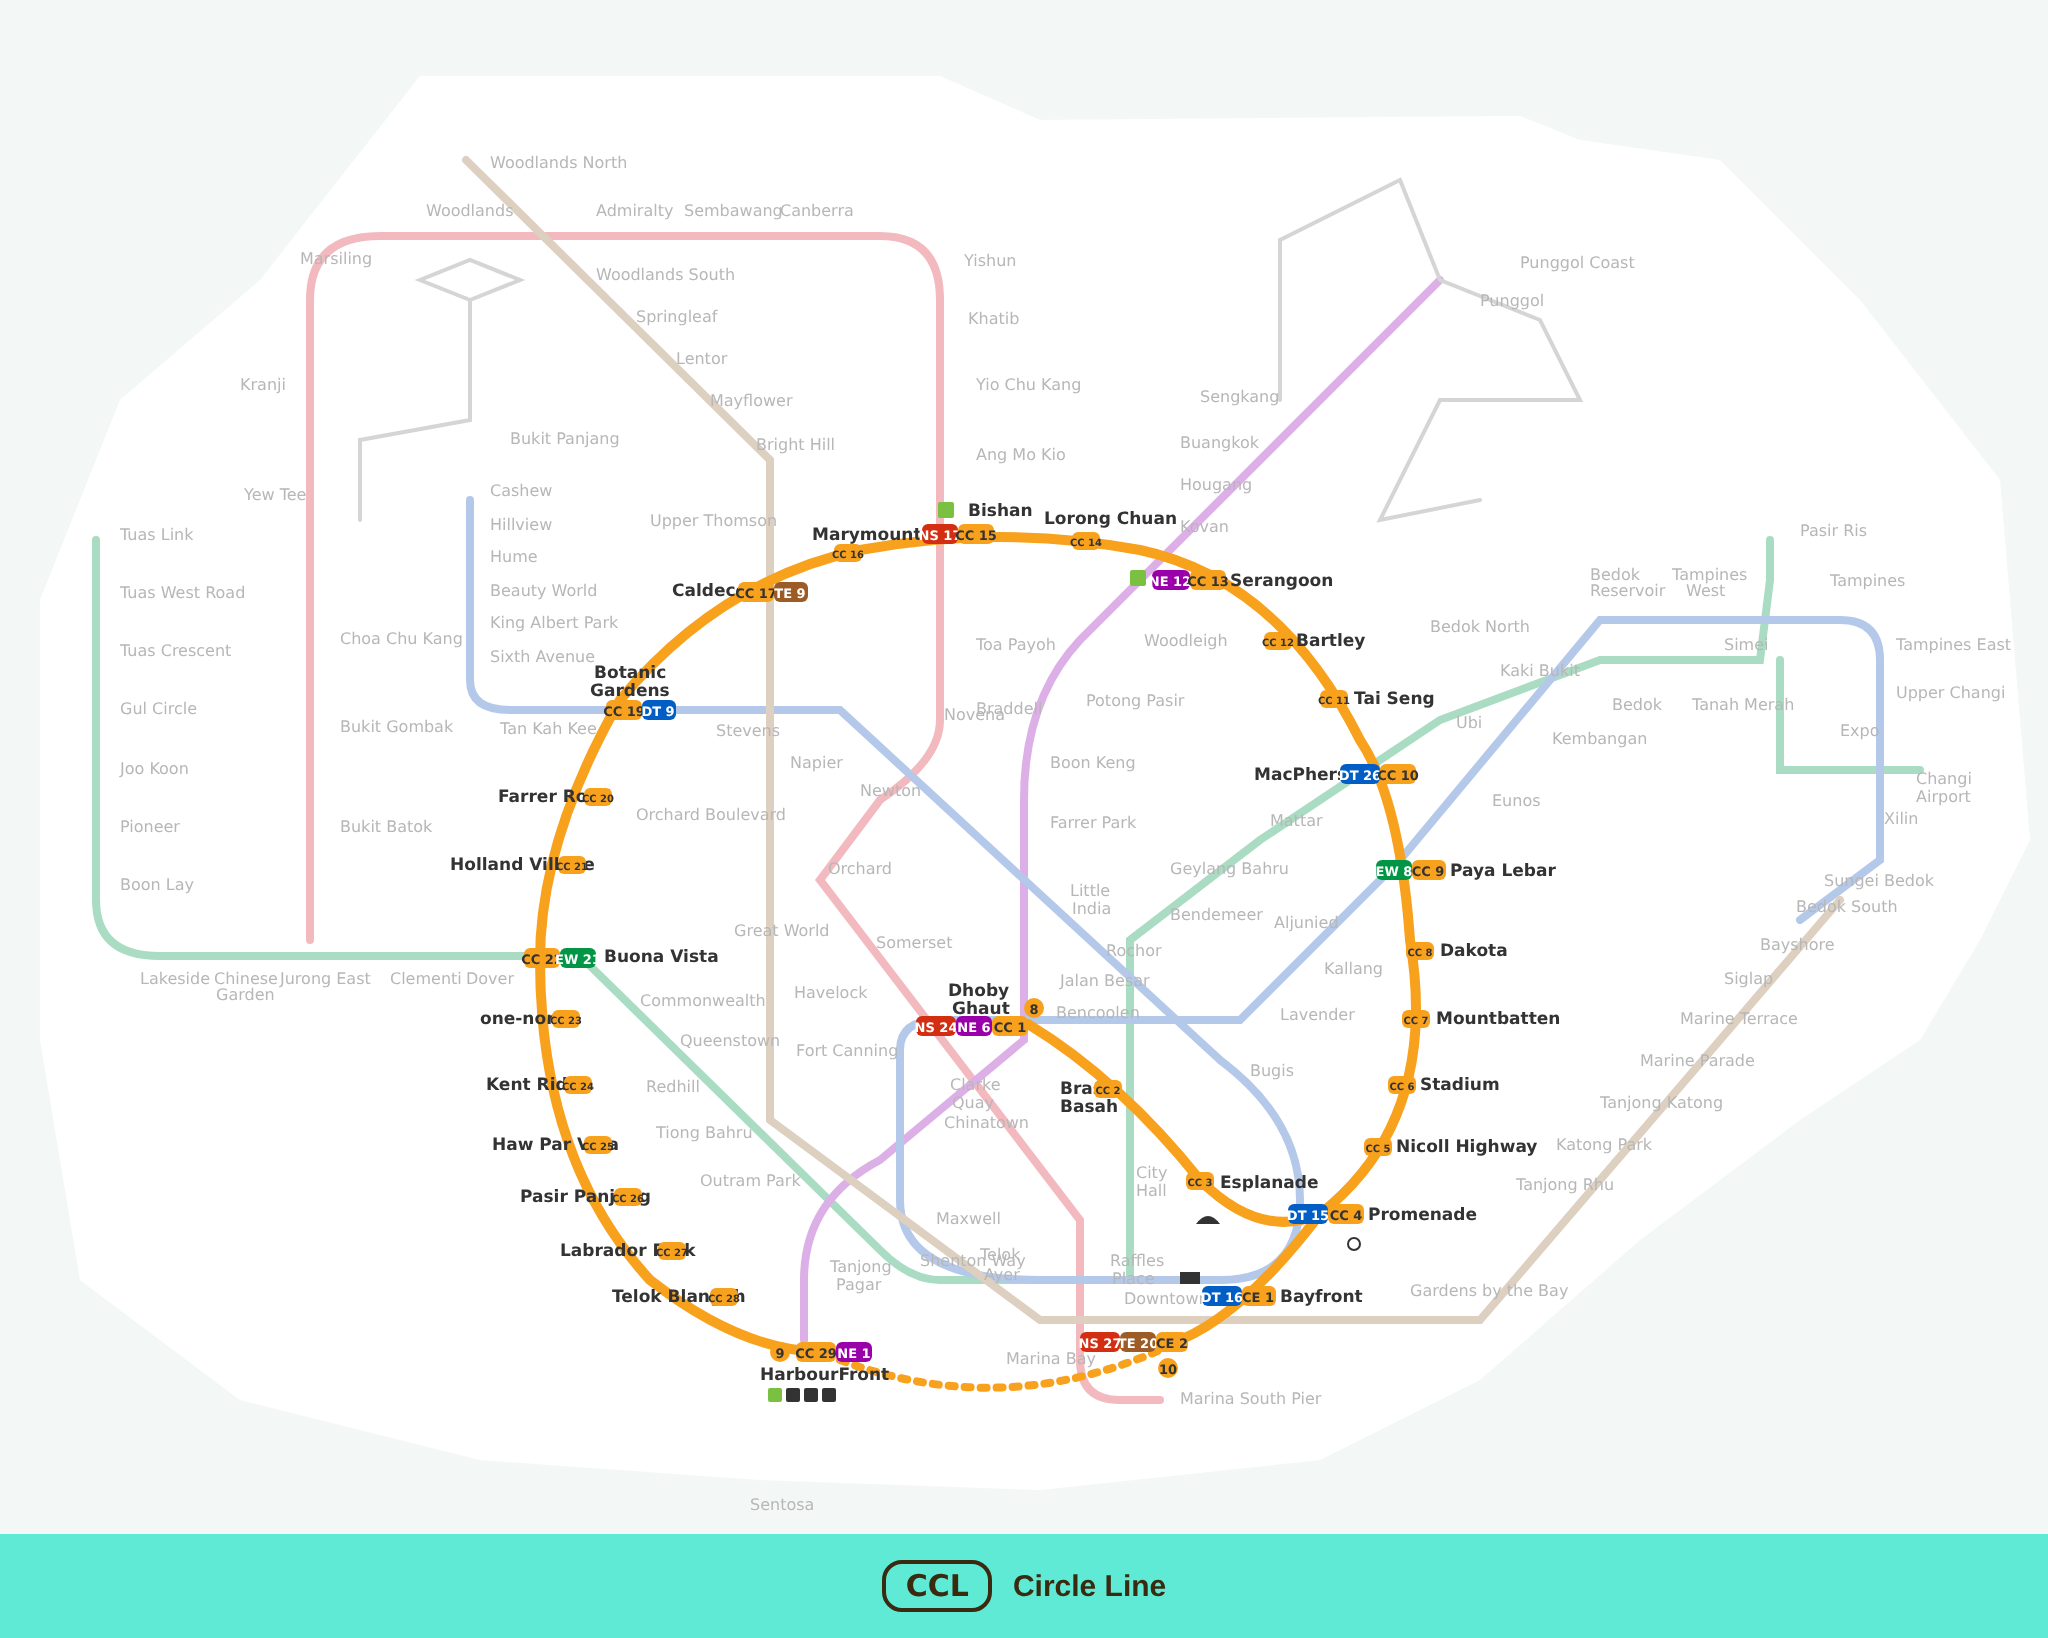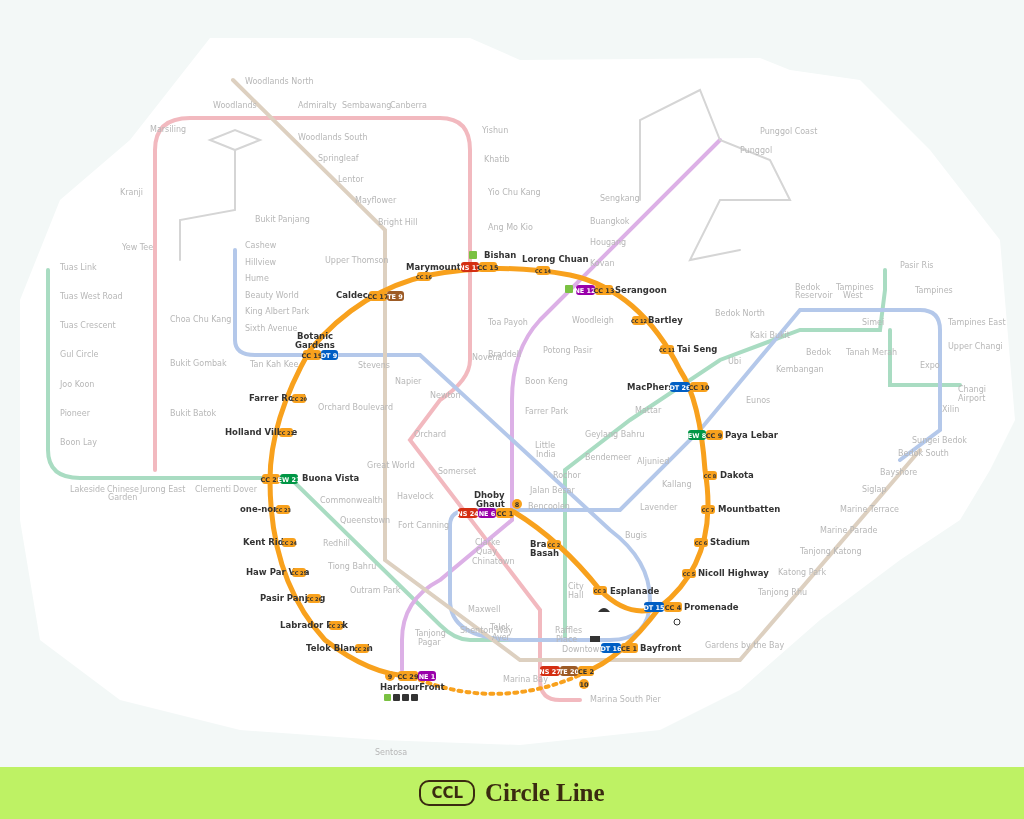--- a/index.html
+++ b/index.html
@@ -1,20 +1,20 @@
 <!DOCTYPE html>
 <html><head>
 <meta charset="utf-8">
 <style>
   html,body{margin:0;padding:0;}
   body{width:1024px;height:819px;position:relative;overflow:hidden;background:#f3f8f7;font-family:"DejaVu Sans",sans-serif;}
   #map{position:absolute;left:0;top:0;width:1024px;height:767px;}
-  #footer{position:absolute;left:0;top:767px;width:1024px;height:52px;background:#bef264;display:flex;align-items:center;justify-content:center;gap:10px;}
+  #footer{position:absolute;left:0;top:767px;width:1024px;height:52px;background:#5eead4;display:flex;align-items:center;justify-content:center;gap:10px;}
   #footer .badge{border:2px solid #3a2a10;border-radius:10px;padding:2px 10px;font-weight:bold;font-size:15px;color:#3a2a10;font-family:"DejaVu Sans",sans-serif;}
-  #footer .title{font-size:25px;font-weight:bold;color:#3a2a10;font-family:Liberation Serif, serif;}
+  #footer .title{font-size:15px;font-weight:bold;color:#3a2a10;font-family:Liberation Sans, sans-serif;}
   svg text{font-family:"DejaVu Sans",sans-serif;}
 </style>
 </head>
 <body>
 
 <svg id="map" viewBox="0 0 1024 767" xmlns="http://www.w3.org/2000/svg">
 
   <path d="M210 38 L470 38 L520 60 L760 58 L790 70 L860 80 L930 150 L1000 240 L1015 420 L990 470 L960 520 L900 560 L820 620 L740 690 L660 730 L520 745 L380 740 L240 730 L120 700 L40 640 L20 520 L20 300 L60 200 L130 140 Z" fill="#ffffff"></path>
 
   <g fill="none" stroke-width="4" stroke-linecap="round">

